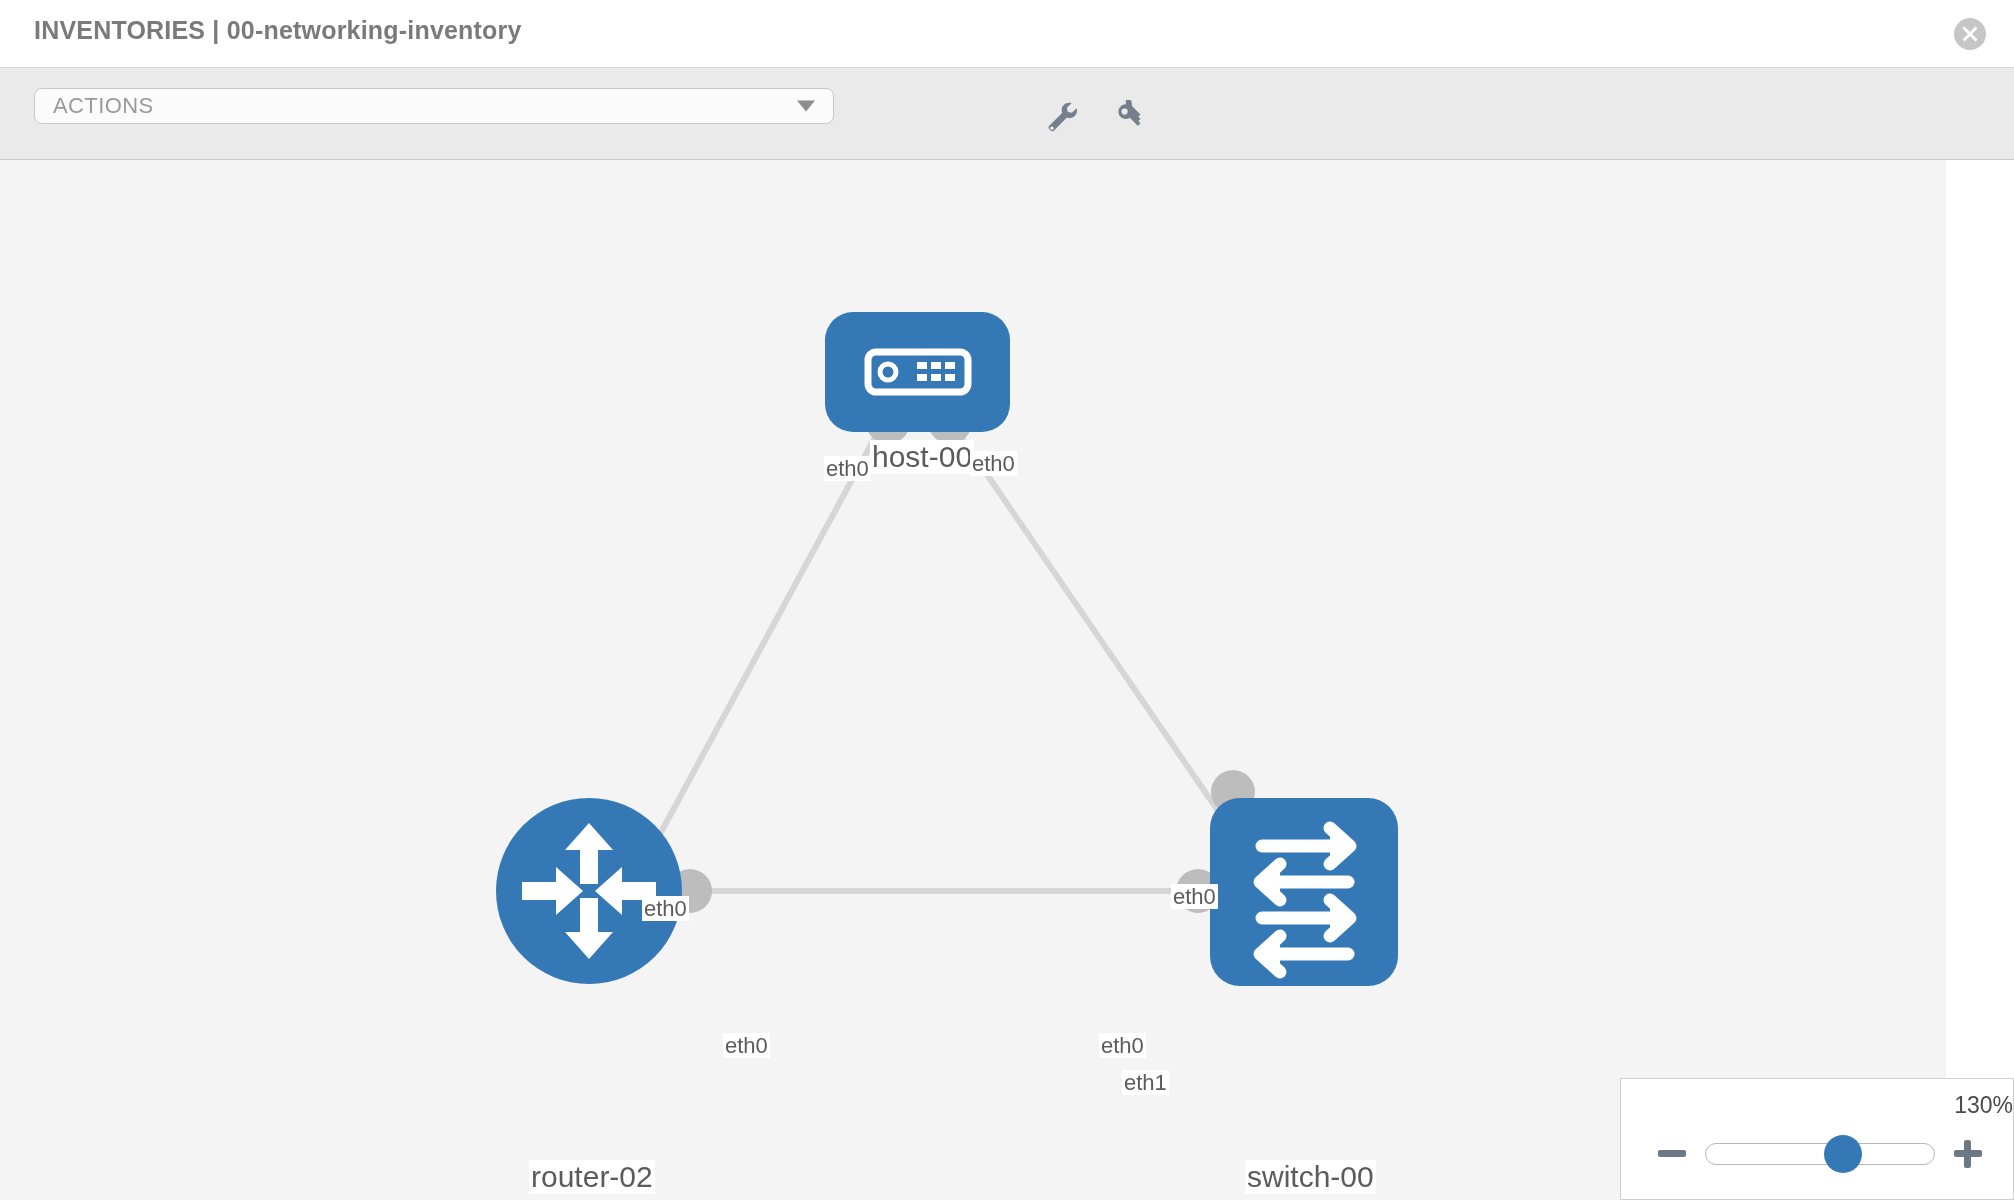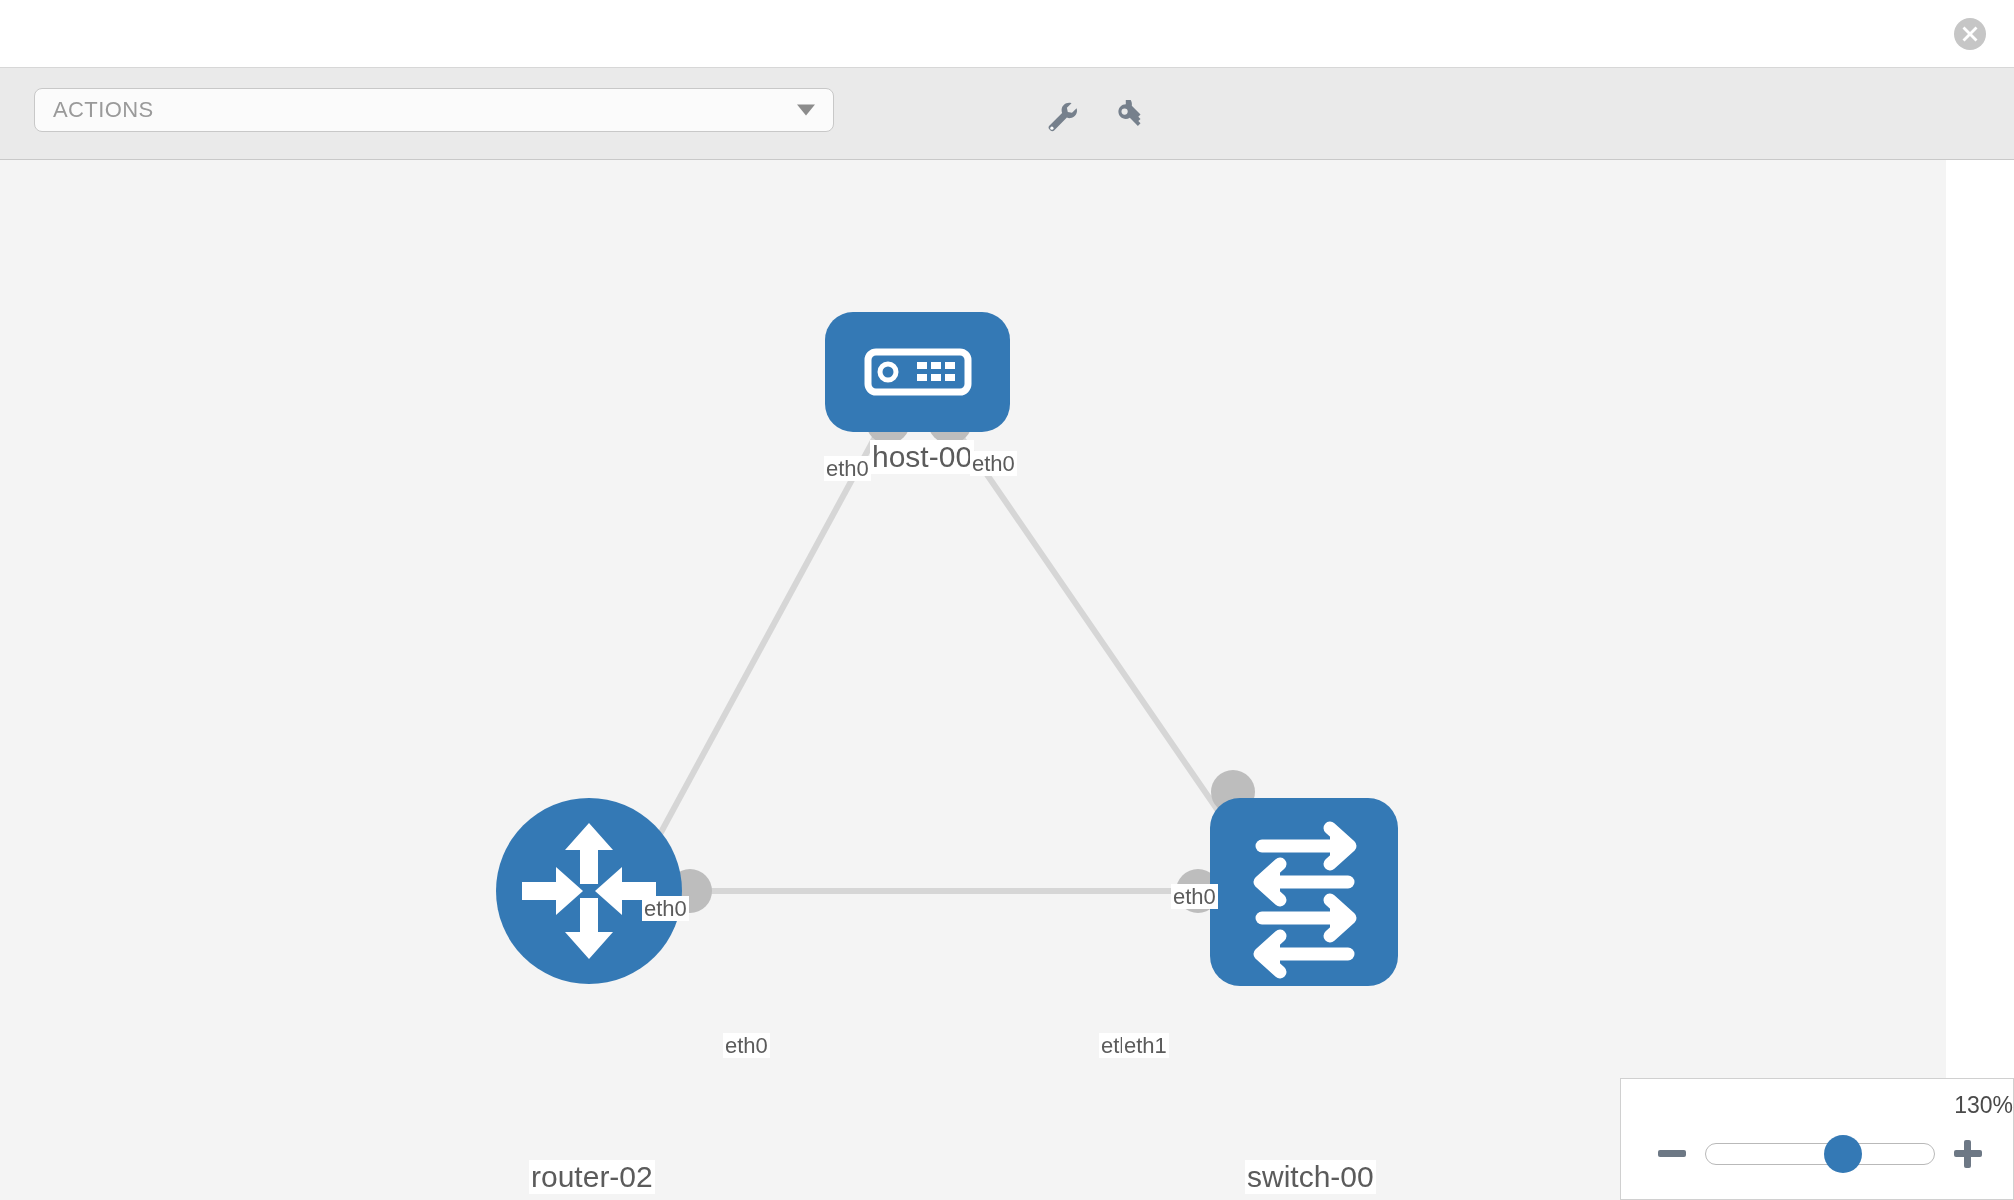--- a/index.html
+++ b/index.html
@@ -59,21 +59,21 @@
     height: 92px;
     background: #eaeaea;
     border-bottom: 1px solid #c9c9c9;
   }
 
   .select-box {
     position: absolute;
     background: #fbfbfb;
     border: 1px solid #c8c8c8;
     border-radius: 8px;
-    height: 44px;
+    height: 36px;
     cursor: pointer;
   }
   .select-box .sel-text {
     position: absolute;
     left: 18px;
     top: 50%;
     transform: translateY(-50%);
     font-size: 22px;
     color: #9a9a9a;
     letter-spacing: 0.4px;
@@ -201,20 +201,21 @@
     background: #3479b5;
     cursor: grab;
   }
 </style>
 </head>
 <body>
 
 <div id="app">
 
   <div class="header">
+    <div class="header-title">INVENTORIES | 00-networking-inventory</div>
 
     <div class="close-btn">
       <svg width="32" height="32" viewBox="0 0 32 32" aria-hidden="true">
         <path d="M10.5 8.5 L16 14 L21.5 8.5 L23.5 10.5 L18 16 L23.5 21.5 L21.5 23.5 L16 18 L10.5 23.5 L8.5 21.5 L14 16 L8.5 10.5 Z" fill="#ffffff"></path>
       </svg>
     </div>
   </div>
 
   <div class="toolbar">
 
@@ -315,21 +316,21 @@
     <div class="lbl lbl-if" style="left:970px; top:291px;">eth0</div>
 
     <div class="lbl lbl-if" style="left:642px; top:736px;">eth0</div>
 
     <div class="lbl lbl-if" style="left:1171px; top:724px;">eth0</div>
 
     <div class="lbl lbl-if" style="left:723px; top:873px;">eth0</div>
 
     <div class="lbl lbl-if" style="left:1099px; top:873px;">eth0</div>
 
-    <div class="lbl lbl-if" style="left:1122px; top:873px;">eth1</div>
+    <div class="lbl lbl-if" style="left:1122px; top:910px;">eth1</div>
 
     <div class="lbl lbl-node" style="left:529px; top:1000px;">router-02</div>
 
     <div class="lbl lbl-node" style="left:1245px; top:1000px;">switch-00</div>
   </div>
 
   <div class="zoom-panel">
     <div class="zoom-value">130%</div>
 
     <div class="zoom-minus"></div>

